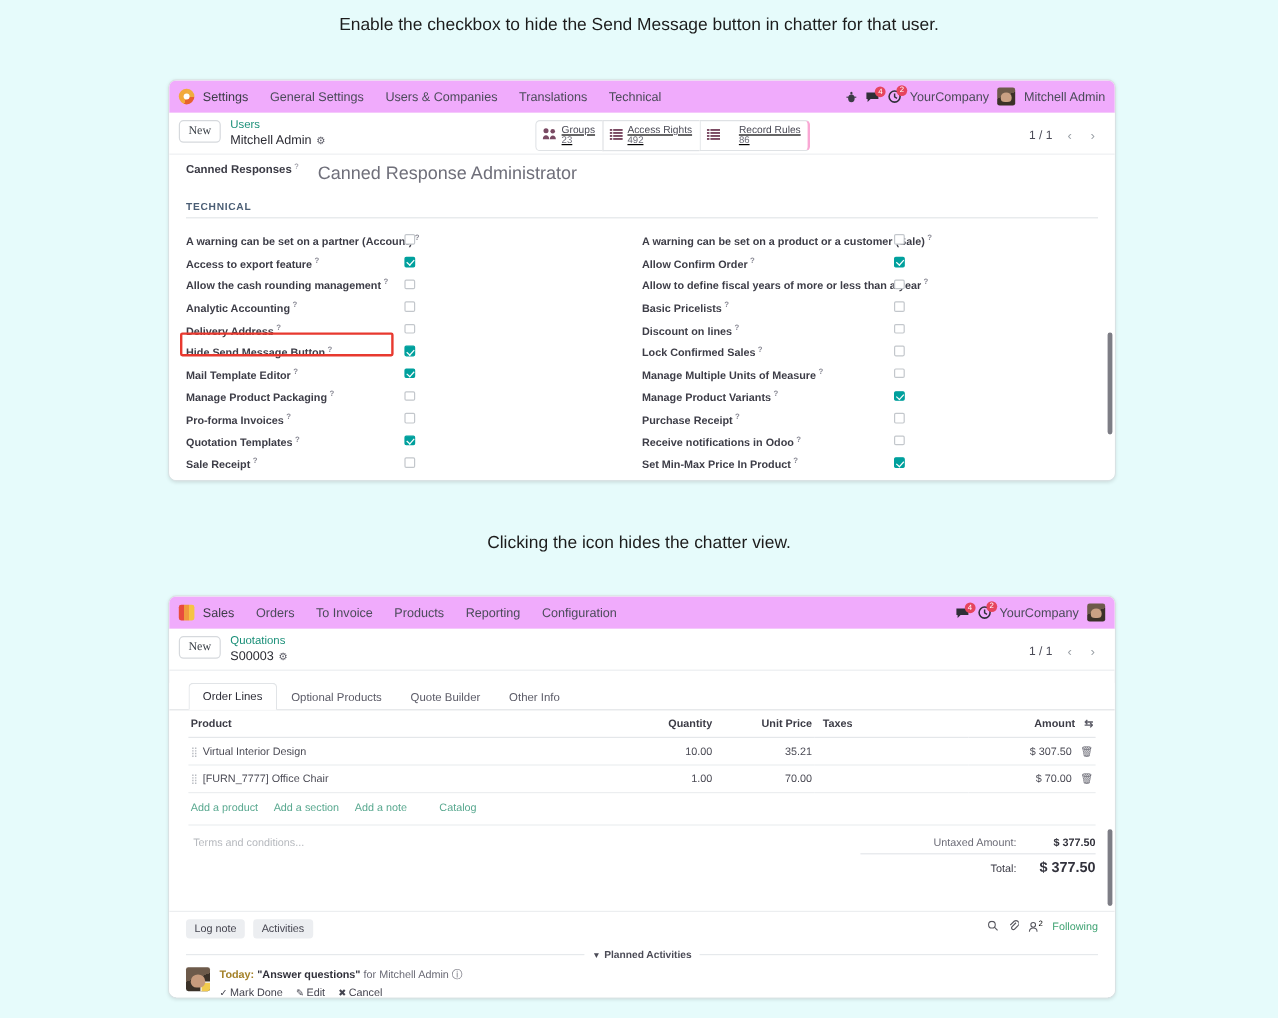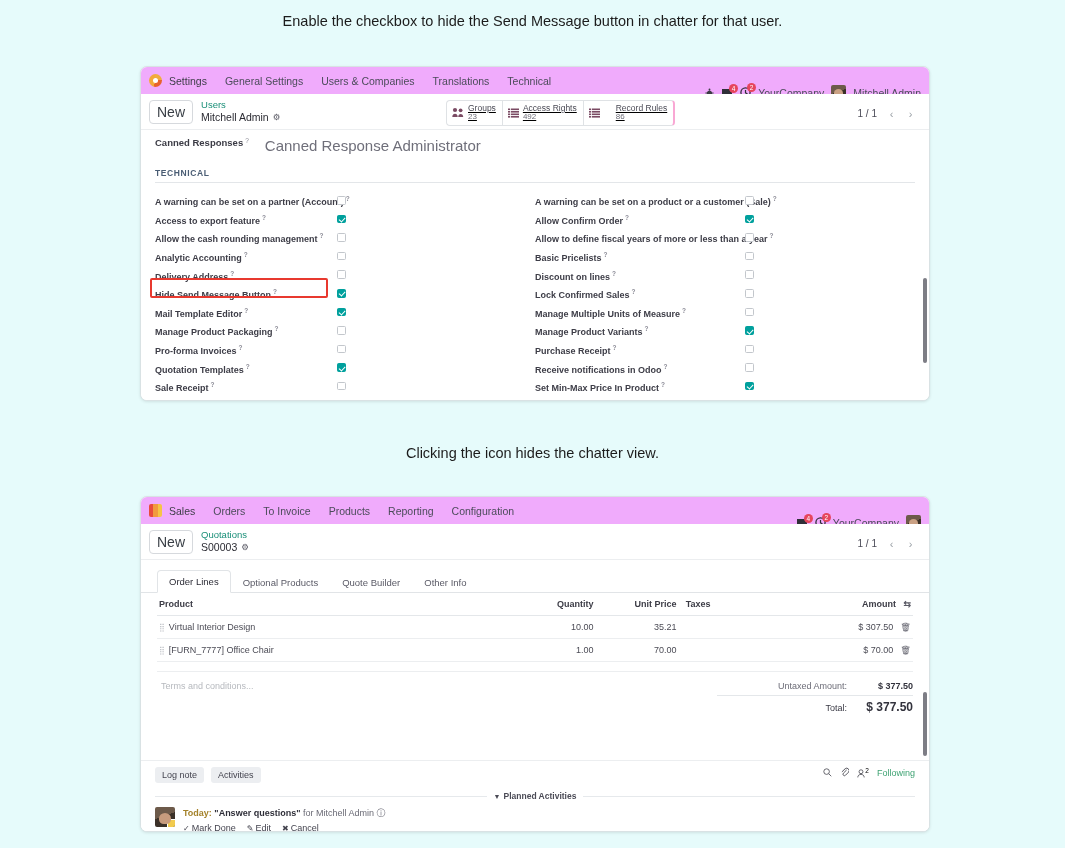--- a/index.html
+++ b/index.html
@@ -54,21 +54,21 @@
     width: 5px; height: 5px; border-radius: 50%; background: #fff;
   }
   .applogo.sales {
     background: linear-gradient(90deg,#e84c3d 0 33%,#f19a3e 33% 66%,#f6c445 66% 100%);
     border-radius: 2px;
   }
   .menu-item { padding: 0 9px; white-space: nowrap; cursor: default; }
   .menu-item.first { font-weight: 400; color: #3c3c47; padding-left: 0; }
 
   .topbar-right {
-    position: absolute; right: 8px; top: 12px; height: 27px;
+    position: absolute; right: 8px; top: 0; height: 27px;
     display: flex; align-items: center; gap: 7px;
     font-size: 10.5px; color: #4b4b5a;
   }
   .ic { position: relative; display: inline-block; }
   .ic svg { display: block; }
   .badge {
     position: absolute; top: -4px; right: -5px;
     min-width: 9px; height: 9px; line-height: 9px;
     padding: 0 1.5px;
     border-radius: 9px; background: #e6455d; color: #fff;
@@ -89,23 +89,23 @@
     position: relative;
     min-height: 34px;
     padding: 4px 8px 5px 8px;
     border-bottom: 1px solid #eceef0;
     display: flex; align-items: flex-start;
     background: #fff;
   }
   .newbtn {
     border: 1px solid #d6d9dd; background: #fff;
     border-radius: 4px;
-    font-size: 14px; color: #383e45;
+    font-size: 10px; color: #383e45;
     padding: 3px 7px; margin-right: 8px; margin-top: 2px;
-    cursor: pointer; font-family: Liberation Sans, sans-serif;
+    cursor: pointer; font-family: Liberation Serif, serif;
   }
   .crumbs { line-height: 1.22; margin-top: 1px; }
   .crumb-top { font-size: 9.5px; color: #1a8f78; }
   .crumb-main { font-size: 10.5px; color: #2b2b33; display: flex; align-items: center; gap: 4px; }
   .gear-dot { color: #5b5b66; font-size: 8.5px; }
 
   .statbtns { position: absolute; left: 305px; top: 6px; display: flex; }
   .statbtn {
     border: 1px solid #dfe2e5; border-right: none;
     padding: 3px 6px 3px 5px; background: #fff;
@@ -605,20 +605,26 @@
                 <td><span class="drag">⣿</span><span>[FURN_7777] Office Chair</span></td>
                 <td class="num">1.00</td>
                 <td class="num">70.00</td>
                 <td style="padding-left: 7px;"></td>
                 <td class="num"><span>$ 70.00</span><span class="trash">🗑</span></td>
               </tr>
             </tbody>
         </table>
       </div>
 
+      <div class="addlinks">
+        <span class="addlink">Add a product</span>
+        <span class="addlink">Add a section</span>
+        <span class="addlink">Add a note</span>
+        <span class="addlink catalog">Catalog</span>
+      </div>
 
       <div class="lower">
         <div class="terms">Terms and conditions...</div>
         <div class="totals">
           <div class="tot-row">
             <span class="tot-lbl">Untaxed Amount:</span>
             <span class="tot-val">$ 377.50</span>
           </div>
           <div class="tot-row grand">
             <span class="tot-lbl">Total:</span>

